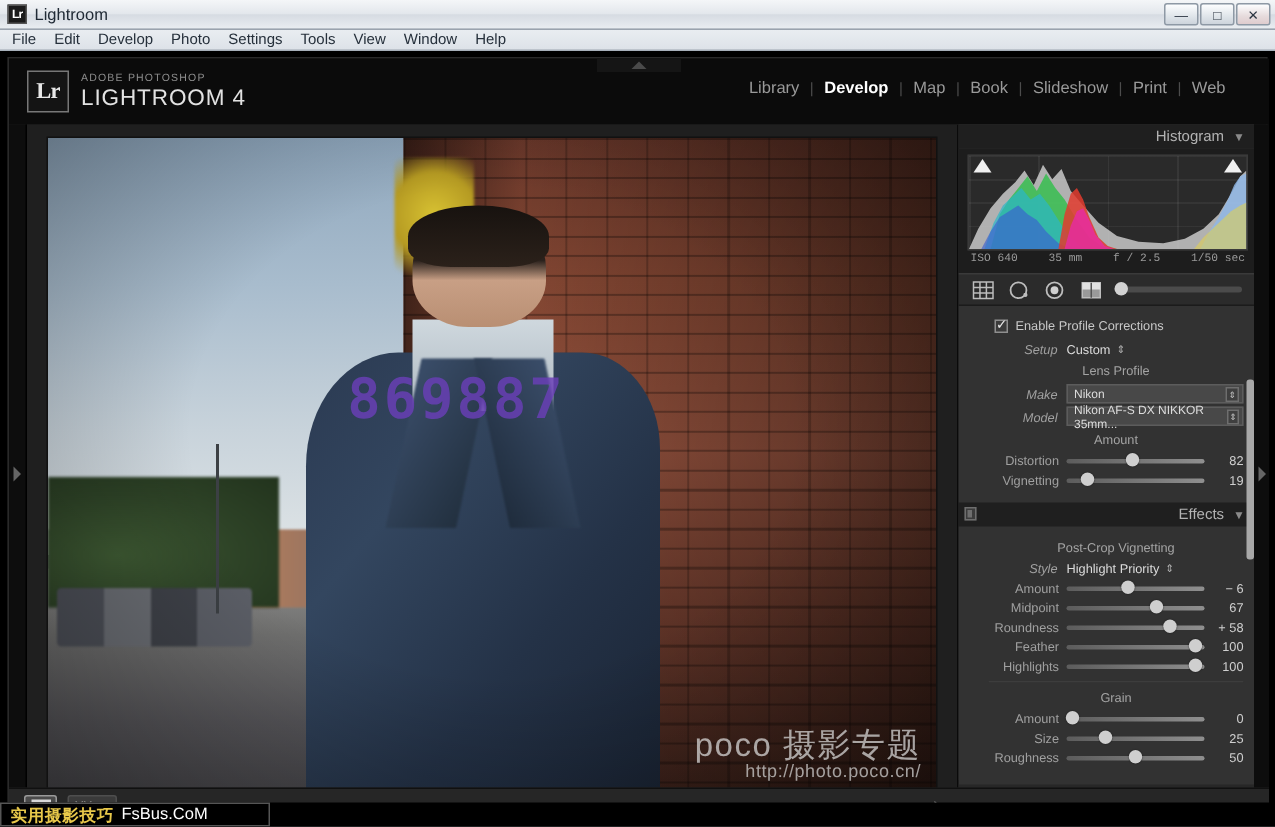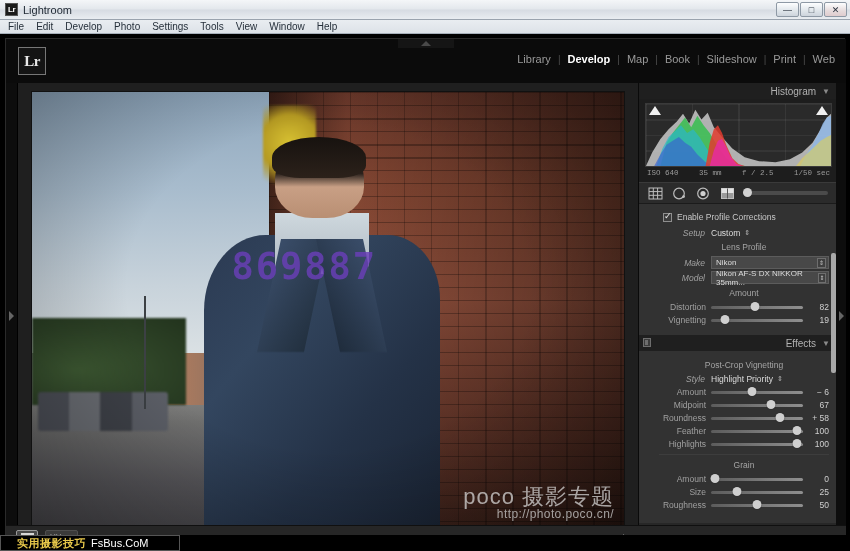--- a/index.html
+++ b/index.html
@@ -63,21 +63,21 @@
     width: 28px; height: 28px; border: 1px solid #777;
     background: #141414; color: #e8e8e8;
     font-size: 15px; font-weight: bold; letter-spacing: -0.5px;
     display: flex; align-items: center; justify-content: center;
     font-family: "Liberation Serif", serif;
   }
   .identity-text { margin-left: 8px; }
   .identity-sub { font-size: 7px; color: #8d8d8d; letter-spacing: 0.8px; line-height: 9px; }
   .identity-main { font-size: 15px; color: #e2e2e2; letter-spacing: 0.6px; line-height: 17px; }
 
-  .modules { position: absolute; right: 4px; top: 14px; display: flex; align-items: center; }
+  .modules { position: absolute; right: 22px; top: 14px; display: flex; align-items: center; }
   .module { font-size: 11px; color: #9a9a9a; padding: 0 7px; }
   .module.active { color: #ffffff; font-weight: bold; }
   .module-sep { color: #4c4c4c; font-size: 10px; }
 
   .top-collapse {
     position: absolute; left: 50%; top: 0px; transform: translateX(-50%);
     width: 56px; height: 9px; background: #151515;
     display: flex; align-items: center; justify-content: center;
   }
   .arrow-up {
@@ -392,20 +392,24 @@
   <div class="app-frame">
     <div class="lr-root">
 
       <div class="topbar">
         <div class="top-collapse">
           <div class="arrow-up"></div>
         </div>
 
         <div class="identity">
           <div class="lr-logo">Lr</div>
+          <div class="identity-text">
+            <div class="identity-sub">ADOBE PHOTOSHOP</div>
+            <div class="identity-main">LIGHTROOM 4</div>
+          </div>
         </div>
 
         <div class="modules">
           <span class="module">Library</span>
           <span class="module-sep">|</span>
           <span class="module active">Develop</span>
           <span class="module-sep">|</span>
           <span class="module">Map</span>
           <span class="module-sep">|</span>
           <span class="module">Book</span>
@@ -665,17 +669,17 @@
         <div class="bottom-collapse">
           <div class="arrow-dn"></div>
         </div>
       </div>
 
     </div>
   </div>
 
   <div class="watermark">
     <div class="wm-box"></div>
-    <span class="wm-cn" style="position:relative;z-index:2;margin-left:14px">实用摄影技巧</span>
+    <span class="wm-cn" style="position:relative;z-index:2;margin-left:4px">实用摄影技巧</span>
     <span class="wm-en" style="position:relative;z-index:2">FsBus.CoM</span>
   </div>
 
 </div>
 
 </body></html>

